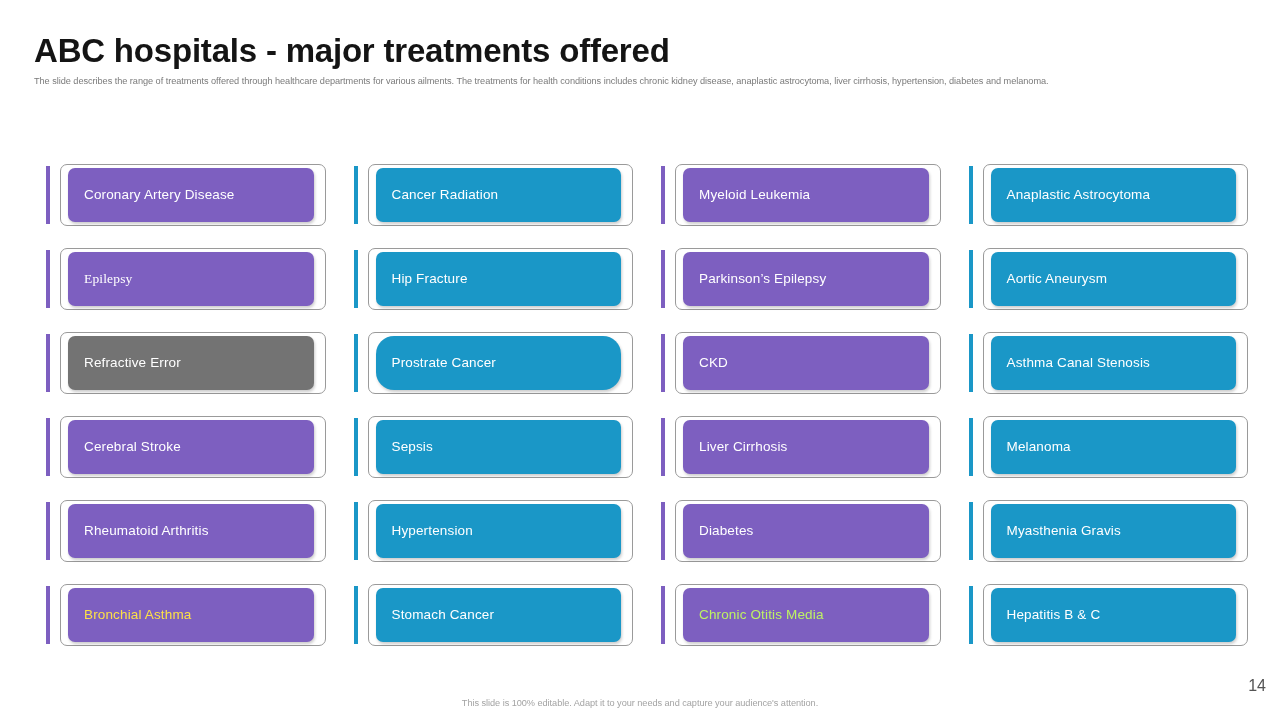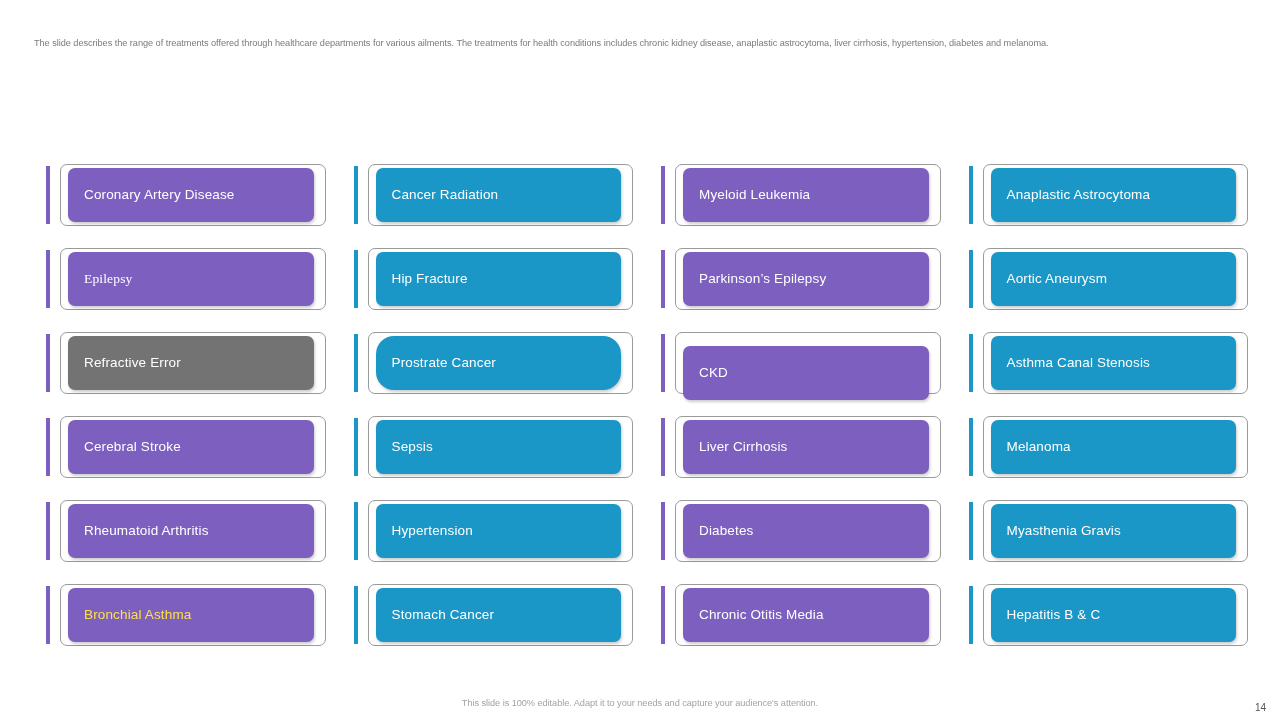--- a/index.html
+++ b/index.html
@@ -116,31 +116,32 @@
     bottom: 12px;
     text-align: center;
     font-size: 9.2px;
     color: #a3a3a3;
     letter-spacing: -0.05px;
   }
 
   .page-number {
     position: absolute;
     right: 14px;
-    bottom: 7px;
-    font-size: 10px;
+    bottom: 25px;
+    font-size: 16px;
     color: #545454;
   }
 </style>
 </head>
 <body>
 
 <div class="slide">
 
   <div class="header">
+    <div class="page-title">ABC hospitals - major treatments offered</div>
     <div class="page-subtitle">The slide describes the range of treatments offered through healthcare departments for various ailments. The treatments for health conditions includes chronic kidney disease, anaplastic astrocytoma, liver cirrhosis, hypertension, diabetes and melanoma.</div>
   </div>
 
   <div class="grid">
       <div class="card">
         <div class="accent-bar" style="background: rgb(125, 95, 192);"></div>
         <div class="card-frame" style="border-color: rgb(154, 154, 154);"></div>
         <div class="card-inner" style="background: rgb(125, 95, 192);">
           <div class="card-label" style="color: rgb(255, 255, 255);">Coronary Artery  Disease</div>
         </div>
@@ -204,21 +205,21 @@
       <div class="card">
         <div class="accent-bar" style="background: rgb(26, 151, 199);"></div>
         <div class="card-frame" style="border-color: rgb(154, 154, 154);"></div>
         <div class="card-inner" style="background: rgb(26, 151, 199); border-radius: 18px;">
           <div class="card-label" style="color: rgb(255, 255, 255);">Prostrate Cancer</div>
         </div>
       </div>
       <div class="card">
         <div class="accent-bar" style="background: rgb(125, 95, 192);"></div>
         <div class="card-frame" style="border-color: rgb(154, 154, 154);"></div>
-        <div class="card-inner" style="background: rgb(125, 95, 192); margin-top: 10px;">
+        <div class="card-inner" style="background: rgb(125, 95, 192);">
           <div class="card-label" style="color: rgb(255, 255, 255);">CKD</div>
         </div>
       </div>
       <div class="card">
         <div class="accent-bar" style="background: rgb(26, 151, 199);"></div>
         <div class="card-frame" style="border-color: rgb(154, 154, 154);"></div>
         <div class="card-inner" style="background: rgb(26, 151, 199);">
           <div class="card-label" style="color: rgb(255, 255, 255);">Asthma  Canal Stenosis</div>
         </div>
       </div>
@@ -289,21 +290,21 @@
         <div class="accent-bar" style="background: rgb(26, 151, 199);"></div>
         <div class="card-frame" style="border-color: rgb(154, 154, 154);"></div>
         <div class="card-inner" style="background: rgb(26, 151, 199);">
           <div class="card-label" style="color: rgb(255, 255, 255);">Stomach  Cancer</div>
         </div>
       </div>
       <div class="card">
         <div class="accent-bar" style="background: rgb(125, 95, 192);"></div>
         <div class="card-frame" style="border-color: rgb(154, 154, 154);"></div>
         <div class="card-inner" style="background: rgb(125, 95, 192);">
-          <div class="card-label" style="color: #ffffff; text-align: right;">Chronic Otitis Media</div>
+          <div class="card-label" style="color: #bef264; text-align: right;">Chronic Otitis Media</div>
         </div>
       </div>
       <div class="card">
         <div class="accent-bar" style="background: rgb(26, 151, 199);"></div>
         <div class="card-frame" style="border-color: rgb(154, 154, 154);"></div>
         <div class="card-inner" style="background: rgb(26, 151, 199);">
           <div class="card-label" style="color: rgb(255, 255, 255);">Hepatitis B &amp;  C</div>
         </div>
       </div>
     </div>

